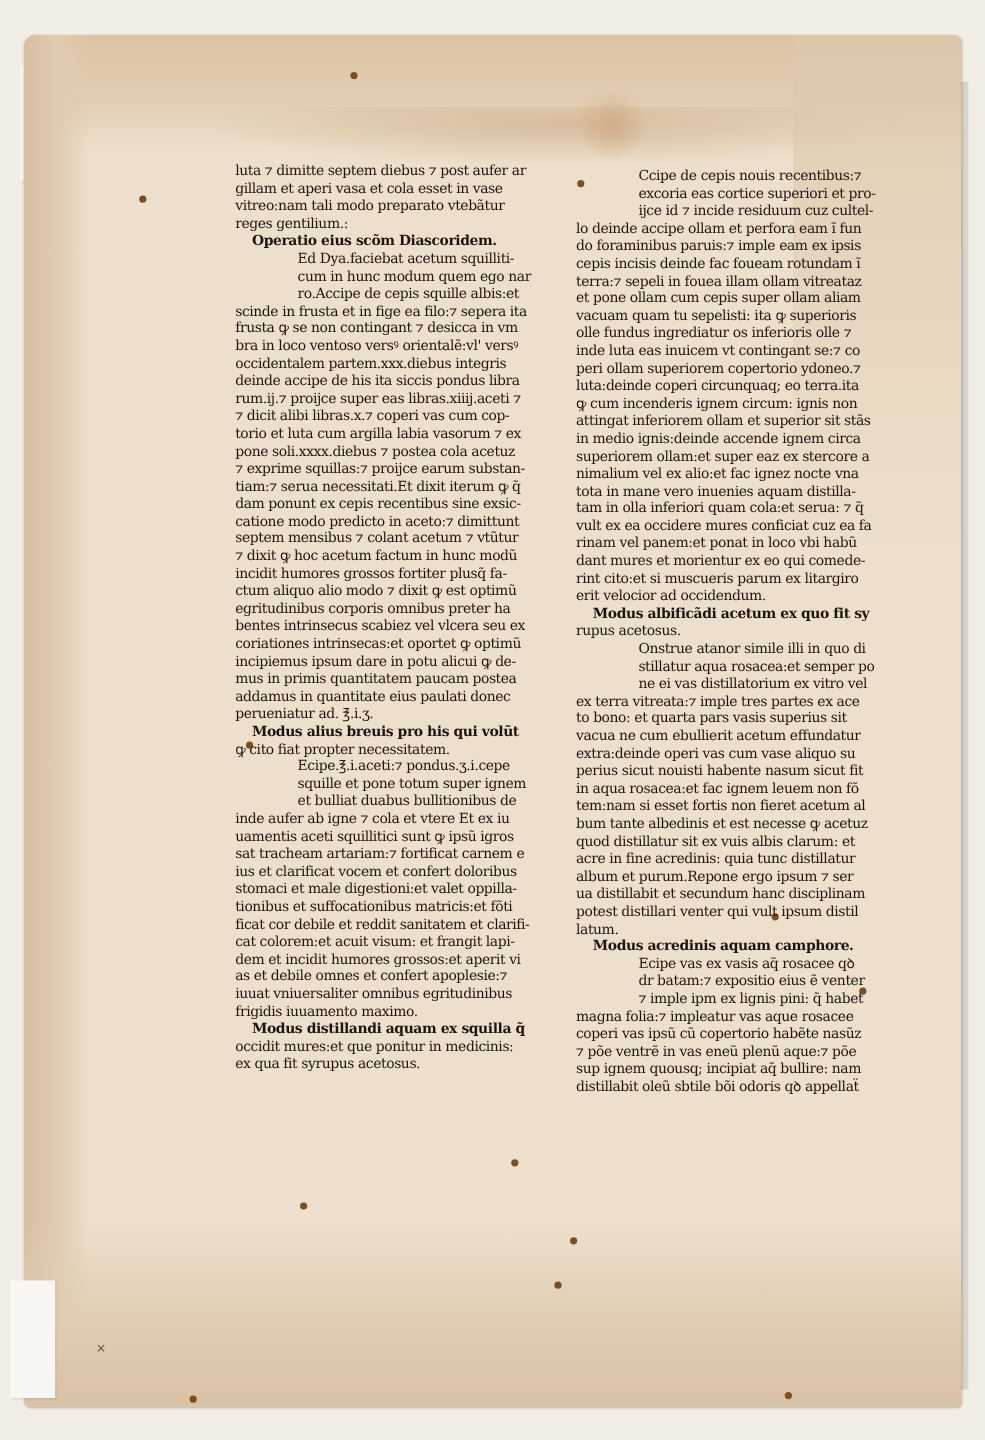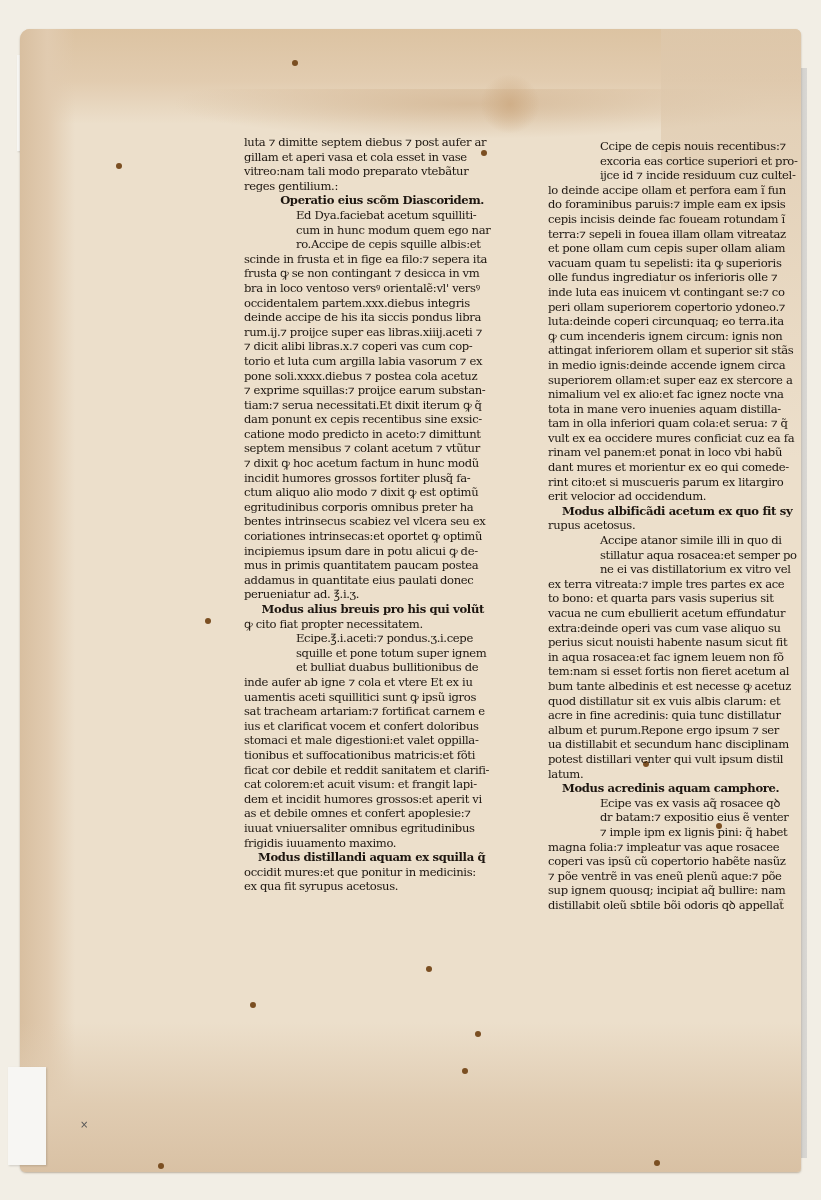--- a/index.html
+++ b/index.html
@@ -56,28 +56,27 @@
       background: #7b4f22;
     }
     .column {
       position: absolute;
       font-family: "DejaVu Serif", serif;
       font-size: 11.6px;
       line-height: 14.6px;
       color: #1d1610;
       letter-spacing: -0.35px;
       white-space: nowrap;
-      margin-left: 48px;
     }
     .col-left { left: 196px; top: 135px; width: 240px; }
-    .col-right { left: 500px; top: 139px; width: 230px; }
+    .col-right { left: 480px; top: 139px; width: 230px; }
     .line { display: block; height: 14.6px; }
     .indent-1 { padding-left: 14px; }
     .indent-2 { padding-left: 52px; }
-    .heading { font-weight: bold; text-align: right; }
+    .heading { font-weight: bold; }
     .mark-x {
       position: absolute; left: 60px; top: 1090px; font-size: 10px; color: #555;
       font-family: "DejaVu Sans", sans-serif;
     }
   </style>
 </head>
 <body>
 
 <div class="shadow-strip"></div>
 
@@ -184,21 +183,21 @@
     <span class="line">nimalium vel ex alio:et fac ignez nocte vna</span>
     <span class="line">tota in mane vero inuenies aquam distilla-</span>
     <span class="line">tam in olla inferiori quam cola:et serua: ⁊ q̃</span>
     <span class="line">vult ex ea occidere mures conficiat cuz ea fa</span>
     <span class="line">rinam vel panem:et ponat in loco vbi habũ</span>
     <span class="line">dant mures et morientur ex eo qui comede-</span>
     <span class="line">rint cito:et si muscueris parum ex litargiro</span>
     <span class="line">erit velocior ad occidendum.</span>
     <span class="line indent-1 heading">Modus albificãdi acetum ex quo fit sy</span>
     <span class="line">rupus acetosus.</span>
-    <span class="line indent-2">Accipe atanor simile illi in quo di</span>
+    <span class="line indent-2">Onstrue atanor simile illi in quo di</span>
     <span class="line indent-2">stillatur aqua rosacea:et semper po</span>
     <span class="line indent-2">ne ei vas distillatorium ex vitro vel</span>
     <span class="line">ex terra vitreata:⁊ imple tres partes ex ace</span>
     <span class="line">to bono: et quarta pars vasis superius sit</span>
     <span class="line">vacua ne cum ebullierit acetum effundatur</span>
     <span class="line">extra:deinde operi vas cum vase aliquo su</span>
     <span class="line">perius sicut nouisti habente nasum sicut fit</span>
     <span class="line">in aqua rosacea:et fac ignem leuem non fõ</span>
     <span class="line">tem:nam si esset fortis non fieret acetum al</span>
     <span class="line">bum tante albedinis et est necesse ꝙ acetuz</span>

